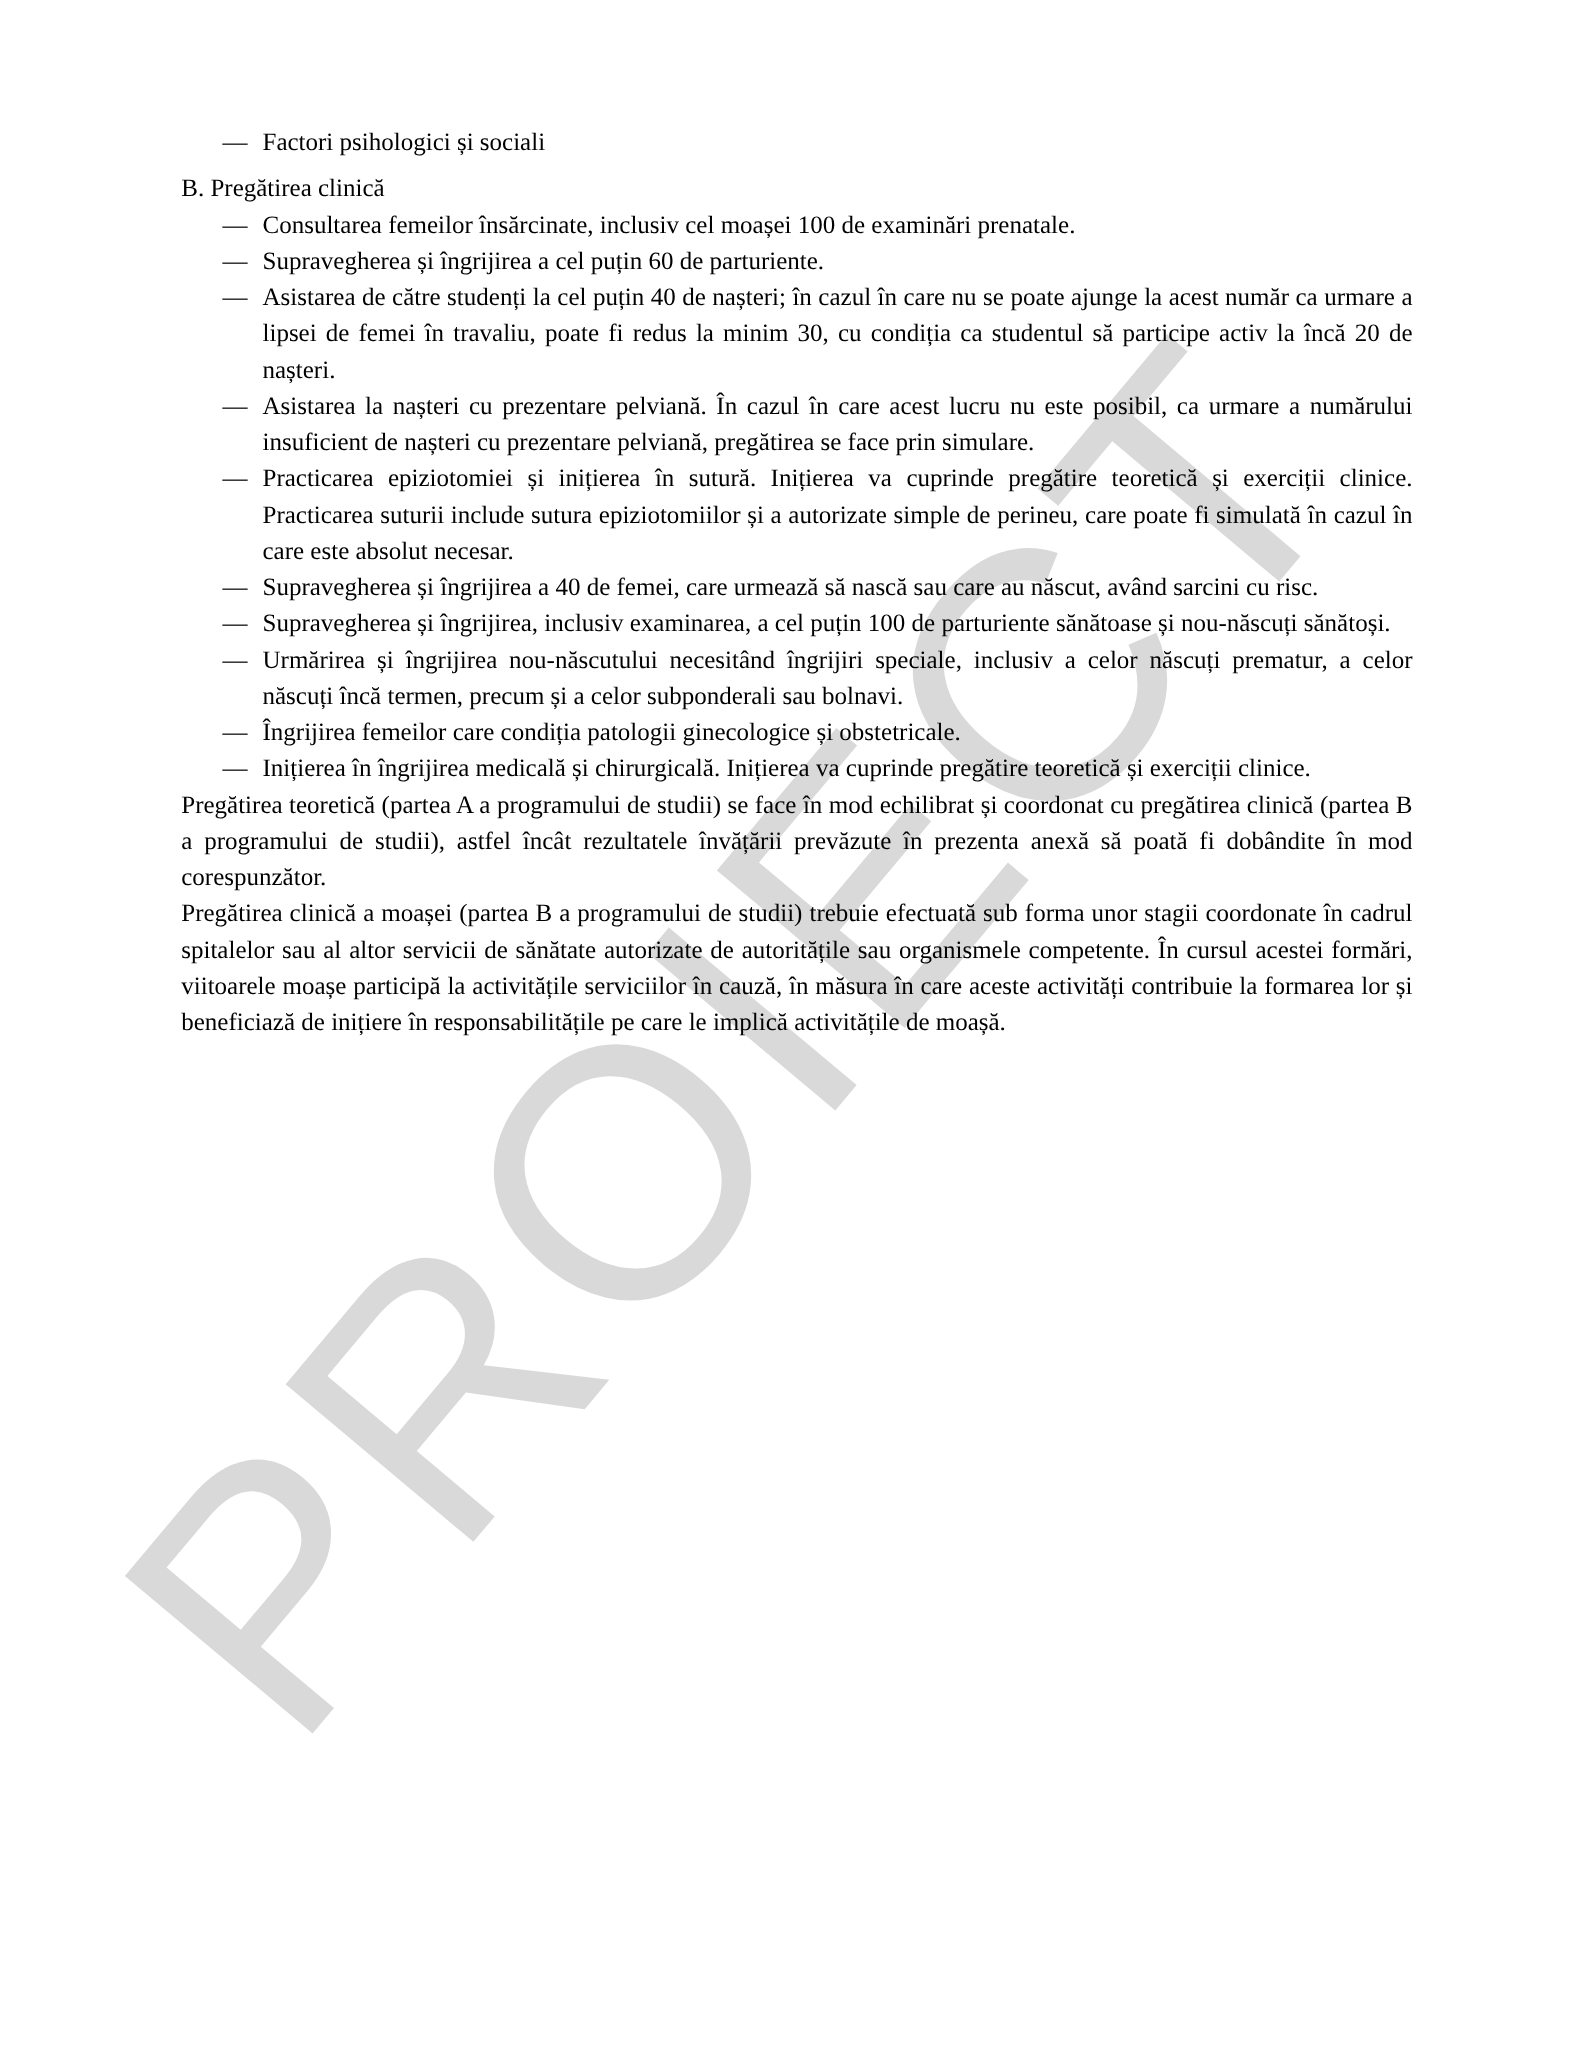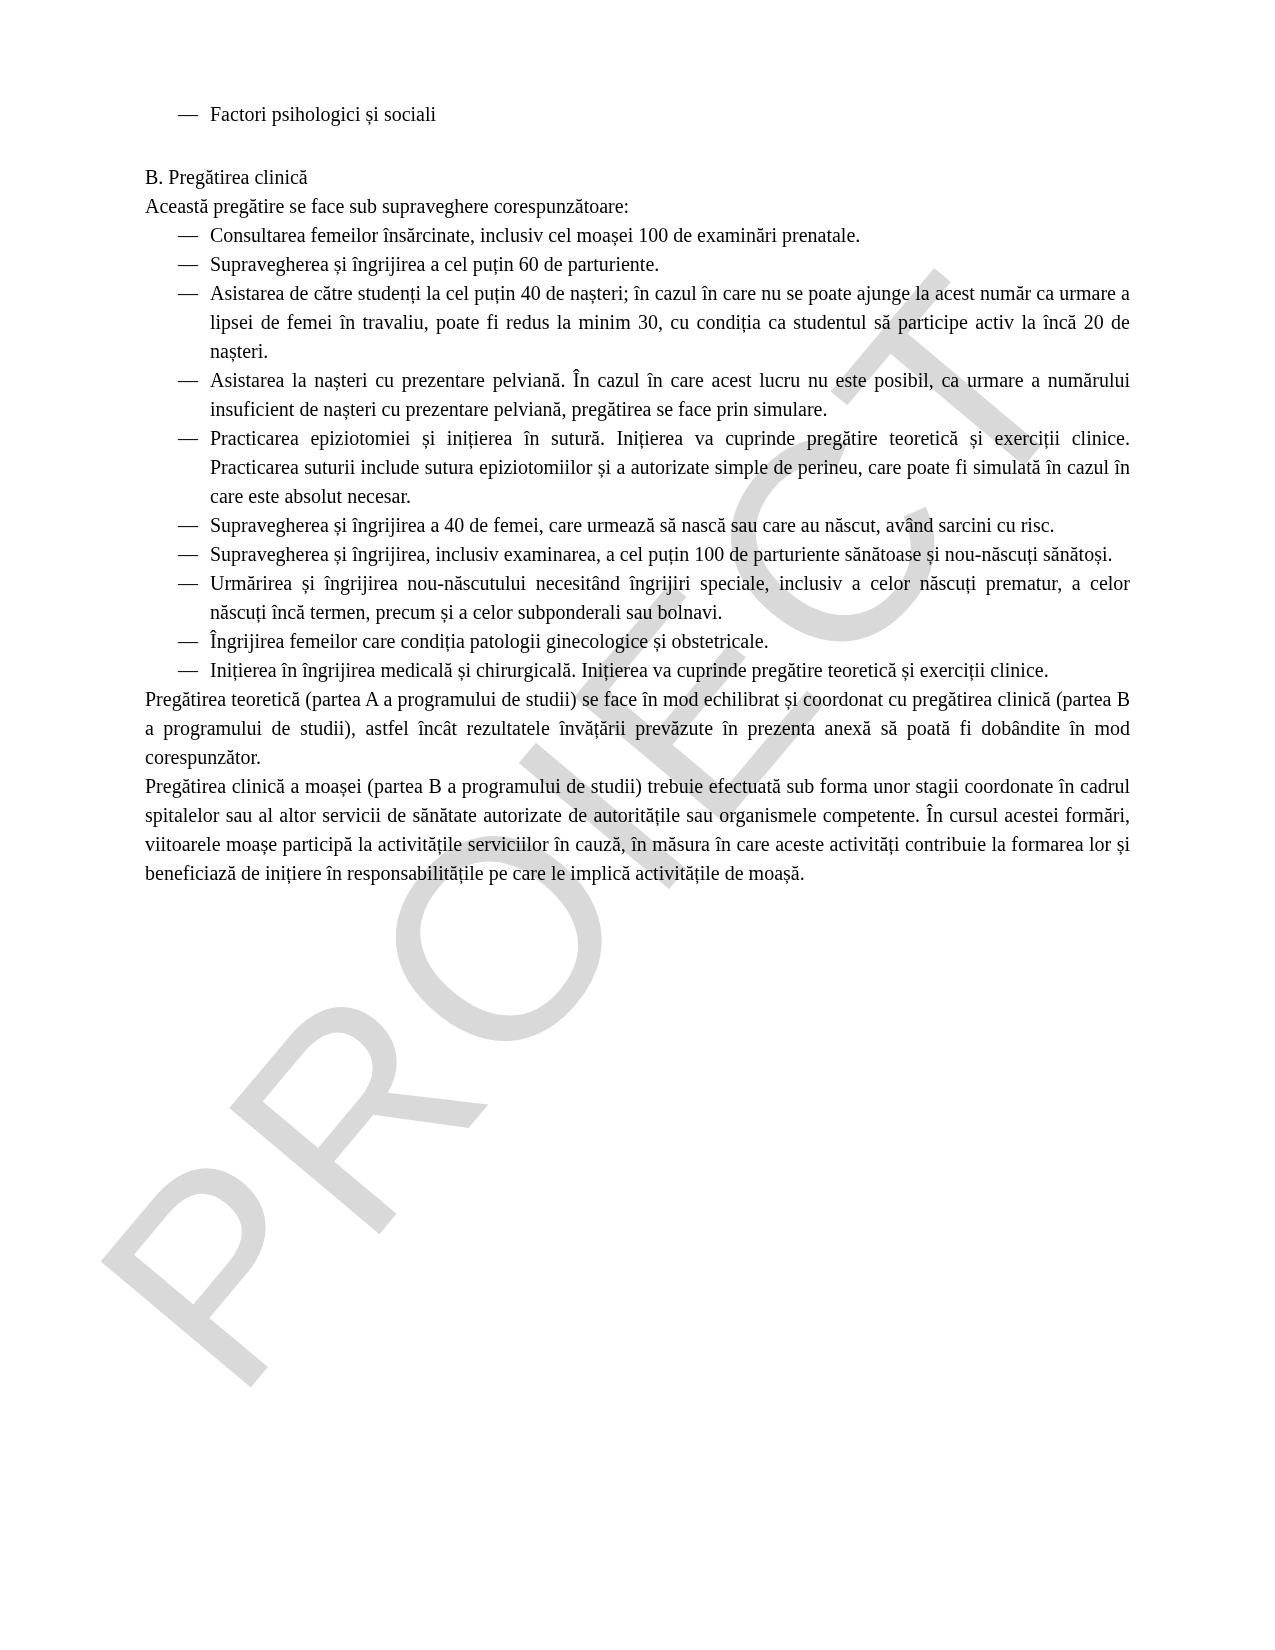--- a/index.html
+++ b/index.html
@@ -32,39 +32,38 @@
     .content {
       position: absolute;
       left: 145px;
       top: 100px;
       width: 985px;
       z-index: 1;
     }
     .li { display: flex; margin-left: 33px; }
     .dash { flex: 0 0 32px; }
     .li-text { flex: 1; text-align: justify; font-family: Liberation Serif, serif; }
-    .heading { margin-top: 34px; }
+    .heading { margin-top: 8px; }
     .para { text-align: justify; }
   </style>
 </head>
 <body>
 
 <div class="page">
 
   <div class="watermark">PROIECT</div>
 
   <div class="content">
 
     <div class="li">
       <span class="dash">—</span>
       <div class="li-text">Factori psihologici și sociali</div>
     </div>
 
     <p class="heading">B. Pregătirea clinică</p>
-    <p>Această pregătire se face sub supraveghere corespunzătoare:</p>
 
     <div class="li">
       <span class="dash">—</span>
       <div class="li-text">Consultarea femeilor însărcinate, inclusiv cel moașei 100 de examinări prenatale.</div>
     </div>
     <div class="li">
       <span class="dash">—</span>
       <div class="li-text">Supravegherea și îngrijirea a cel puțin 60 de parturiente.</div>
     </div>
     <div class="li">

